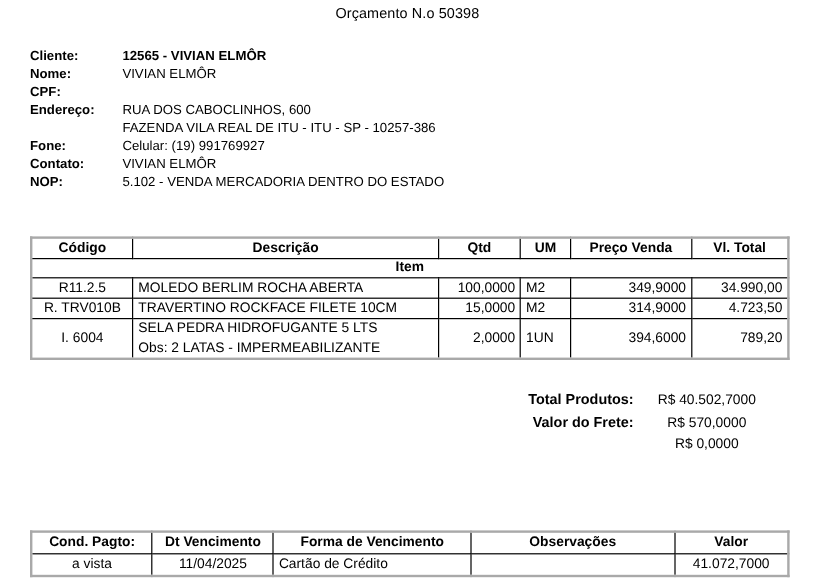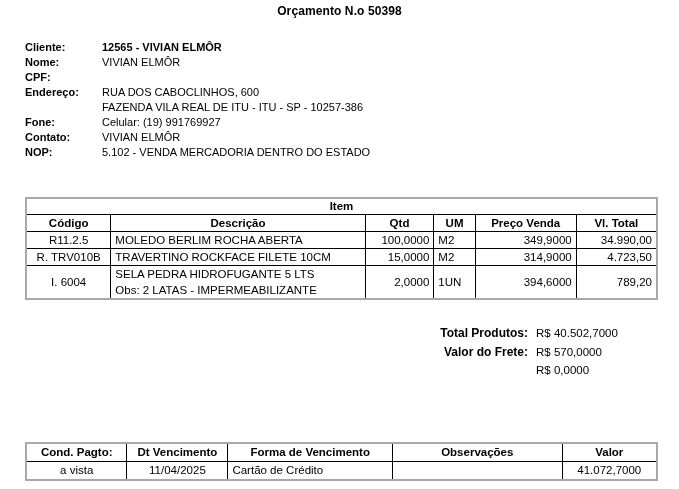--- a/index.html
+++ b/index.html
@@ -17,21 +17,21 @@
   }
 
   
   .doc-title {
     position: absolute;
     left: 0;
     top: 4px;
     width: 679px;
     text-align: center;
     font-size: 12px;
-    font-weight: bold;
+    font-weight: normal;
     letter-spacing: 0.1px;
   }
 
   
   .cust-block {
     position: absolute;
     left: 25px;
     top: 40px;
     width: 620px;
   }
@@ -119,21 +119,21 @@
     font-weight: bold;
     text-align: right;
     padding-right: 8px;
     white-space: nowrap;
   }
   .tot-label.normal { font-weight: normal; }
   .tot-value {
     width: 106px;
     flex: 0 0 106px;
     font-size: 11.5px;
-    text-align: left;
+    text-align: center;
     white-space: nowrap;
   }
   .tot-row.grand { height: 24px; align-items: baseline; }
   .tot-row.grand .tot-label {
     font-size: 16.5px;
     font-weight: bold;
     padding-right: 3px;
   }
   .tot-row.grand .tot-value {
     width: 90px;
@@ -204,29 +204,29 @@
   <colgroup>
     <col style="width:84px">
     <col style="width:252px">
     <col style="width:68px">
     <col style="width:41px">
     <col style="width:100px">
     <col style="width:80px">
   </colgroup>
   <thead>
     <tr>
-      <th class="band-head" colspan="6">Item</th>
-    </tr>
-    <tr>
       <th class="col-head">Código</th>
       <th class="col-head ta-l">Descrição</th>
       <th class="col-head">Qtd</th>
       <th class="col-head">UM</th>
       <th class="col-head">Preço Venda</th>
       <th class="col-head">Vl. Total</th>
+    </tr>
+    <tr>
+      <th class="band-head" colspan="6">Item</th>
     </tr>
   </thead>
   <tbody>
     <tr>
       <td class="ta-c">R11.2.5</td>
       <td class="ta-l">MOLEDO BERLIM ROCHA ABERTA</td>
       <td class="ta-r">100,0000</td>
       <td class="ta-l">M2</td>
       <td class="ta-r">349,9000</td>
       <td class="ta-r">34.990,00</td>

